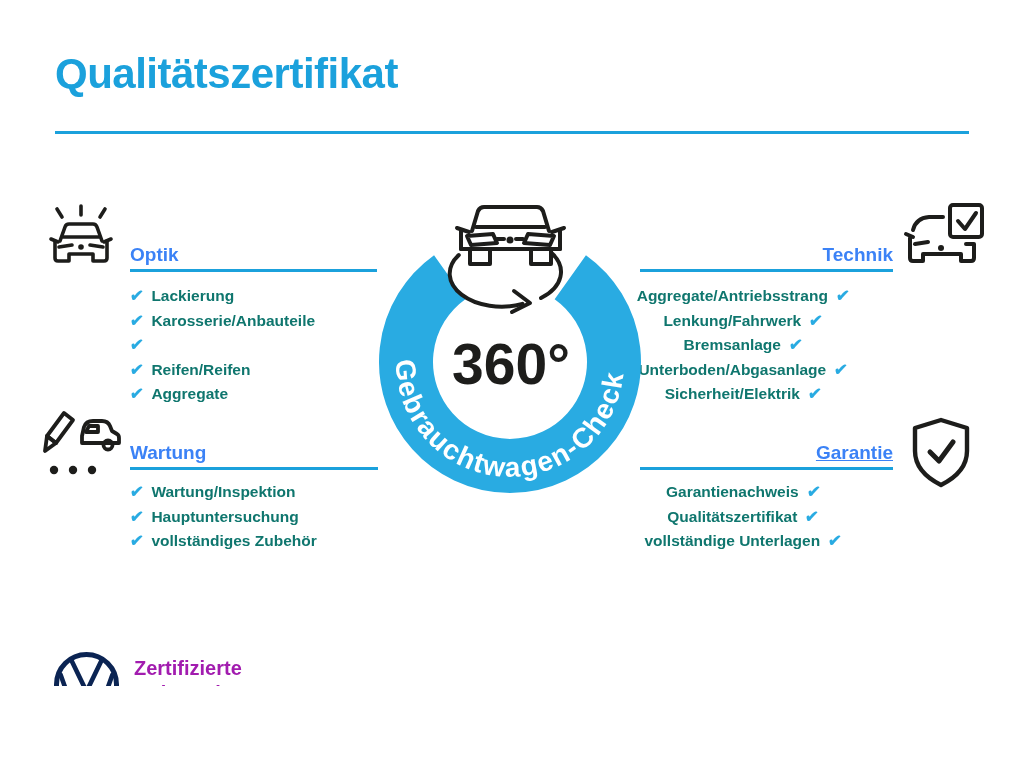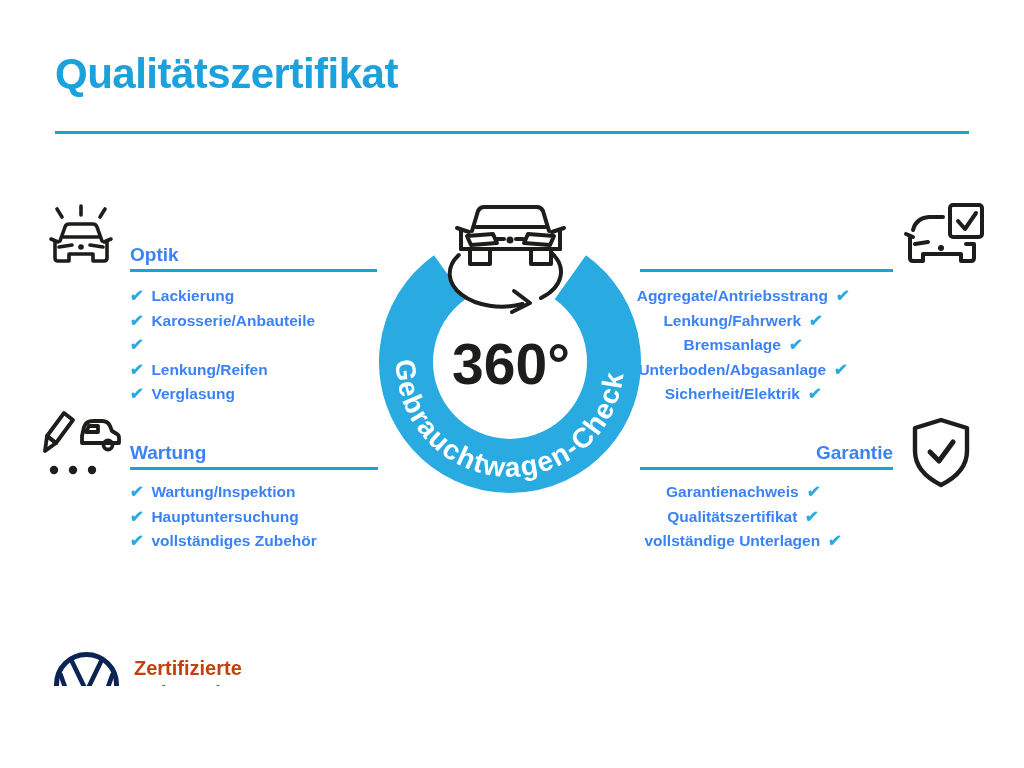--- a/index.html
+++ b/index.html
@@ -20,29 +20,29 @@
   
   .sec-header { font-size:19px; font-weight:bold; color:#3b82f6; line-height:25px; }
   .sec-header.right { text-align:right; width:253px; }
   .sec-rule { height:3px; background:#1ba1dc; }
 
   
   .check-list { display:flex; flex-direction:column; }
   .check-row { display:flex; align-items:center; height:24.5px; gap:8px; }
   .check-row.right { justify-content:center; }
   .check-mark { color:#29abe2; font-size:16px; font-weight:bold; line-height:1; transform:skewX(-6deg); }
-  .check-label { font-size:15.5px; font-weight:600; color:#3b82f6; white-space:nowrap; }
+  .check-label { font-size:15.5px; font-weight:600; color:#0f766e; white-space:nowrap; }
 
   
   svg text { font-family:"Liberation Sans", sans-serif; }
   .deg-text { font-size:57px; font-weight:bold; fill:#1d1d1b; }
   .ring-text { font-size:28px; font-weight:bold; fill:#ffffff; letter-spacing:1.5px; }
 
   
-  .brand-text { left:134px; top:656px; font-size:20px; font-weight:bold; color:#c2410c; line-height:25px; }
+  .brand-text { left:134px; top:656px; font-size:20px; font-weight:bold; color:#a21caf; line-height:25px; }
 </style>
 </head>
 <body>
 
 <div class="page">
 
   <div class="abs page-title">Qualitätszertifikat</div>
   <div class="abs title-rule"></div>
 
   <svg class="abs" style="left:46px; top:202px;" width="70" height="74" viewBox="0 0 70 74">
@@ -69,39 +69,40 @@
       </div>
     <div class="check-row">
       <span class="check-mark">✔</span>
       <span class="check-label">Karosserie/Anbauteile</span>
       </div>
     <div class="check-row">
       <span class="check-mark">✔</span>
       </div>
     <div class="check-row">
       <span class="check-mark">✔</span>
-      <span class="check-label">Lenkung/Reifen</span>
-      </div>
-    <div class="check-row">
-      <span class="check-mark">✔</span>
-      <span class="check-label">Verglasung</span>
+      <span class="check-label">Reifen/Reifen</span>
+      </div>
+    <div class="check-row">
+      <span class="check-mark">✔</span>
+      <span class="check-label">Aggregate</span>
       </div>
   </div>
 
   <svg class="abs" style="left:903px; top:202px;" width="84" height="74" viewBox="0 0 84 74">
     <g fill="none" stroke="#1d1d1b" stroke-width="4" stroke-linecap="round" stroke-linejoin="round">
       <rect x="47" y="3" width="32" height="32" rx="3"></rect>
       <path d="M55,19 L62,27 L73,11"></path>
       <path d="M10,28 Q13,16 26,15 L40,15"></path>
       <path d="M3,32 L10,35"></path>
       <path d="M7,36 L7,56 Q7,59 10,59 L20,59 L20,52 L58,52 L58,59 L68,59 Q71,59 71,56 L71,42 L63,42"></path>
       <path d="M12,42 L25,40"></path>
     </g>
     <circle cx="38" cy="46" r="3" fill="#1d1d1b"></circle>
   </svg>
+  <div class="abs sec-header right" style="left:640px; top:242px;">Technik</div>
   <div class="abs sec-rule" style="left:640px; top:269px; width:253px;"></div>
   <div class="abs check-list" style="right:131px; top:284px; width:300px;">
     <div class="check-row right">
       <span class="check-label">Aggregate/Antriebsstrang</span>
       <span class="check-mark">✔</span>
       </div>
     <div class="check-row right">
       <span class="check-label">Lenkung/Fahrwerk</span>
       <span class="check-mark">✔</span>
       </div>
@@ -147,21 +148,21 @@
       <span class="check-label">vollständiges Zubehör</span>
       </div>
   </div>
 
   <svg class="abs" style="left:906px; top:414px;" width="70" height="78" viewBox="0 0 70 78">
     <g fill="none" stroke="#1d1d1b" stroke-linecap="round" stroke-linejoin="round">
       <path stroke-width="4.4" d="M35,6 L61,14 L61,37 Q61,58 35,71 Q9,58 9,37 L9,14 Z"></path>
       <path stroke-width="5" d="M24,38 L33,47 L47,28"></path>
     </g>
   </svg>
-  <div class="abs sec-header right" style="left:640px; top:440px;">Garantie</div>
+  <div class="abs sec-header right" style="left:640px; top:440px;text-decoration:underline;">Garantie</div>
   <div class="abs sec-rule" style="left:640px; top:467px; width:253px;"></div>
   <div class="abs check-list" style="right:131px; top:480px; width:300px;">
     <div class="check-row right">
       <span class="check-label">Garantienachweis</span>
       <span class="check-mark">✔</span>
       </div>
     <div class="check-row right">
       <span class="check-label">Qualitätszertifikat</span>
       <span class="check-mark">✔</span>
       </div>

